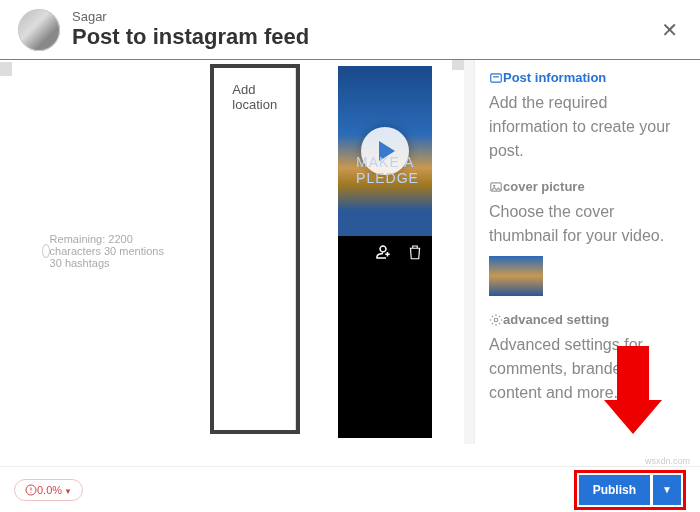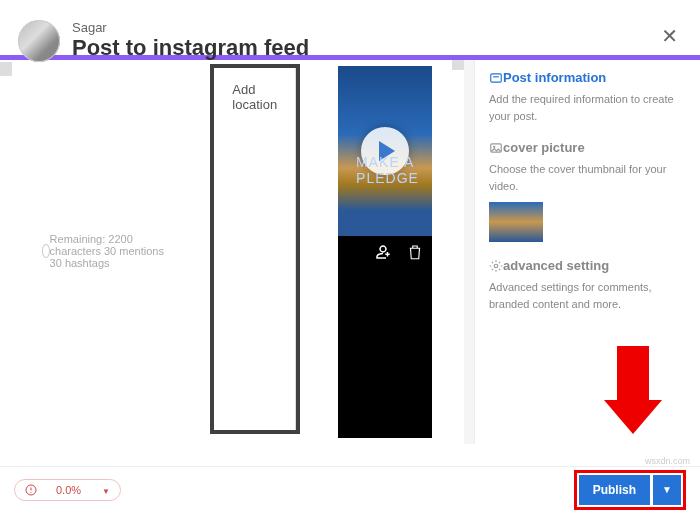--- a/index.html
+++ b/index.html
@@ -1,17 +1,17 @@
 <!DOCTYPE html>
 <html><head>
 <meta charset="utf-8">
 <style>
 *{box-sizing:border-box;margin:0;padding:0;font-family:Arial,Helvetica,sans-serif}
 body{width:700px;height:512px;background:#fff;position:relative;overflow:hidden}
-.header{display:flex;align-items:flex-start;padding:20px 18px;height:60px;border-bottom:5px solid #8b5cf6}
+.header{display:flex;align-items:center;padding:12px 18px;height:60px;border-bottom:1px solid #8b5cf6}
 .avatar{width:42px;height:42px;border-radius:50%;background:linear-gradient(135deg,#bbb 0%,#ddd 40%,#888 70%);margin-right:12px;flex-shrink:0;box-shadow:inset 0 0 0 1px #ccc}
 .hdr-txt{flex:1}
 .hdr-sub{font-size:13px;color:#666}
 .hdr-title{font-size:22px;font-weight:700;color:#333}
 .close{font-size:20px;color:#666;cursor:pointer;padding:4px}
 .body{display:flex;height:384px}
 .left{width:475px;border-right:1px solid #eee;display:flex;flex-direction:row;position:relative}
 .scroll-stub{height:18px;background:#f5f5f5;margin:0 14px;position:relative}
 .scroll-stub::after{content:"";position:absolute;right:2px;top:2px;bottom:2px;width:34px;background:#ddd}
 .stats{display:flex;align-items:center;padding:4px 14px 6px;font-size:11px;color:#aaa}
@@ -24,25 +24,25 @@
 .play{width:48px;height:48px;border-radius:50%;background:rgba(255,255,255,0.85);display:flex;align-items:center;justify-content:center;box-shadow:0 0 10px rgba(0,0,0,0.3)}
 .play::after{content:"";border-left:16px solid #3a7acc;border-top:10px solid transparent;border-bottom:10px solid transparent;margin-left:4px}
 .plabel{position:absolute;bottom:50px;left:18px;color:#b8d4ff;font-size:14px;letter-spacing:1px;font-weight:500}
 .mbar{height:36px;background:#000;display:flex;align-items:center;justify-content:flex-end;padding:0 8px;gap:14px}
 .mbar svg{width:18px;height:18px;fill:#fff}
 .left-vscroll{position:absolute;right:0;top:0;bottom:0;width:10px;background:#f5f5f5}
 .right{flex:1;padding:10px 14px;overflow-y:auto;position:relative}
 .panel{margin-bottom:16px}
 .ptitle{display:flex;align-items:center;font-size:13px;font-weight:600;color:#2673d8;margin-bottom:6px}
 .ptitle.gray{color:#888}
-.pdesc{font-size:11px;color:#888;line-height:1.5}
+.pdesc{font-size:16px;color:#888;line-height:1.5}
 .cicon{width:14px;height:14px;flex-shrink:0}
 .cover-thumb{width:54px;height:40px;margin-top:8px;background:linear-gradient(180deg,#2a6ab8 0%,#c89850 50%,#2a5898 100%)}
 .bottom{position:absolute;bottom:0;left:0;right:0;height:46px;border-top:1px solid #eee;display:flex;align-items:center;padding:0 14px}
-.badge{display:flex;align-items:flex-end;gap:19px;border:1px solid #f0c4c4;border-radius:14px;padding:4px 10px;font-size:11px;color:#d04848}
+.badge{display:flex;align-items:flex-end;gap:0;border:1px solid #f0c4c4;border-radius:14px;padding:4px 10px;font-size:11px;color:#d04848}
 .badge svg{width:12px;height:12px}
 .badge .caret{color:#d04848;font-size:8px;margin-left:2px}
 .pub-wrap{margin-left:auto;border:3px solid #e00;padding:2px;display:flex;gap:3px}
 .pub{background:#2673d8;color:#fff;font-size:12px;font-weight:600;padding:8px 14px;cursor:pointer;border:none}
 .pub-dd{background:#2673d8;color:#fff;width:28px;display:flex;align-items:center;justify-content:center;cursor:pointer;font-size:10px}
 .arrow{position:absolute;right:38px;top:346px;width:58px;height:92px;pointer-events:none}
 .arrow-body{width:32px;height:54px;background:#e00;margin:0 auto}
 .arrow-head{width:0;height:0;border-left:29px solid transparent;border-right:29px solid transparent;border-top:34px solid #e00}
 .hscroll{height:10px;background:#f5f5f5;margin:0 14px;position:relative}
 .hscroll::before{content:"";position:absolute;left:0;top:0;width:8px;height:10px;background:#ddd}

